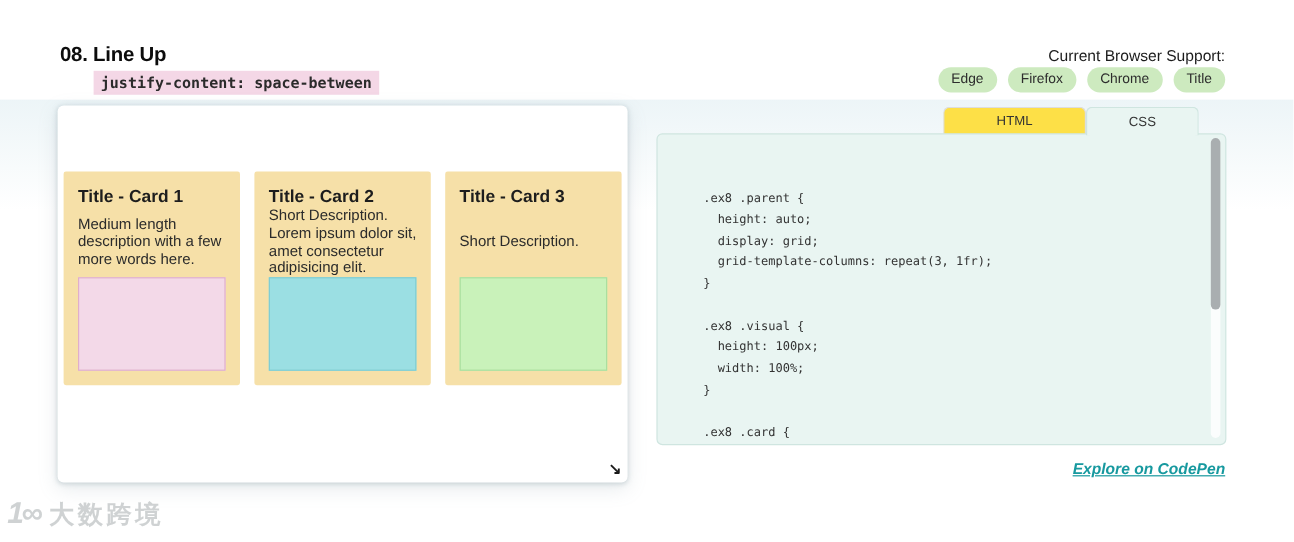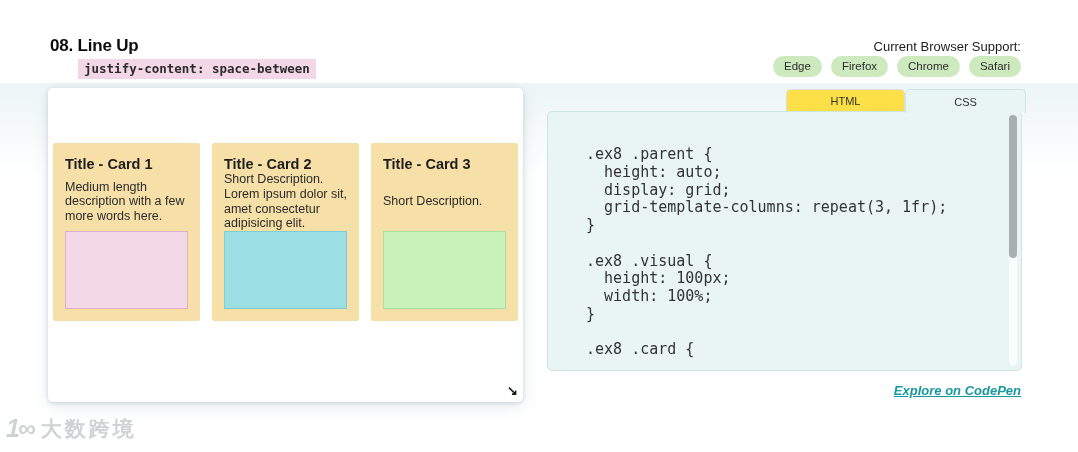--- a/index.html
+++ b/index.html
@@ -52,30 +52,30 @@
     font-size:13px; font-weight:bold; color:#1a1a1a;
     text-shadow:0 0 2px #fff, 0 0 2px #fff;
   }
 
   
   .tab {
     position:absolute; height:23px; display:flex; align-items:center; justify-content:center;
     font-size:11px; color:#333; border-radius:5px 5px 0 0; cursor:pointer;
   }
   .tab-html { left:786px; top:89px; width:119px; background:#fde047; border:1px solid #dddddd; border-bottom:none; }
-  .tab-css  { left:905px; top:89px; width:121px; height:24px; background:#e9f5f2; border:1px solid #cfe5e0; border-bottom:none; z-index:3; }
+  .tab-css  { left:905px; top:89px; width:94px; height:24px; background:#e9f5f2; border:1px solid #cfe5e0; border-bottom:none; z-index:3; }
   .code-panel {
     position:absolute; left:547px; top:111px; width:475px; height:260px;
     background:#e9f5f2; border:1px solid #cfe5e0; border-radius:5px;
     overflow:hidden; z-index:2;
   }
   .code-block {
-    position:absolute; left:38px; top:34px;
+    position:absolute; left:38px; top:45px;
     font-family:"DejaVu Sans Mono","Liberation Mono",monospace;
-    font-size:15px; line-height:17.75px; color:#333333;
+    font-size:10px; line-height:17.75px; color:#333333;
   }
   .code-line { min-height:17.75px; white-space:pre; }
   .scroll-track {
     position:absolute; right:4px; top:3px; width:8px; height:250px;
     background:#fbfdfd; border-radius:4px;
   }
   .scroll-thumb {
     position:absolute; right:4px; top:3px; width:8px; height:143px;
     background:#a9aeb0; border-radius:4px; cursor:pointer;
   }
@@ -99,21 +99,21 @@
 <div class="bg-tint"></div>
 
 <h1 class="page-title">08. Line Up</h1>
 <code class="subtitle-code">justify-content: space-between</code>
 
 <div class="support-label">Current Browser Support:</div>
 <div class="badge-row">
   <span class="badge">Edge</span>
   <span class="badge">Firefox</span>
   <span class="badge">Chrome</span>
-  <span class="badge">Safari</span>
+  <span class="badge">Title</span>
 </div>
 
 <div class="demo-panel">
   <div class="cards-grid">
 
     <div class="card">
       <div class="card-title">Title - Card 1</div>
       <div class="card-desc-wrap">
         <div class="card-desc">Medium length description with a few more words here.</div>
       </div>

